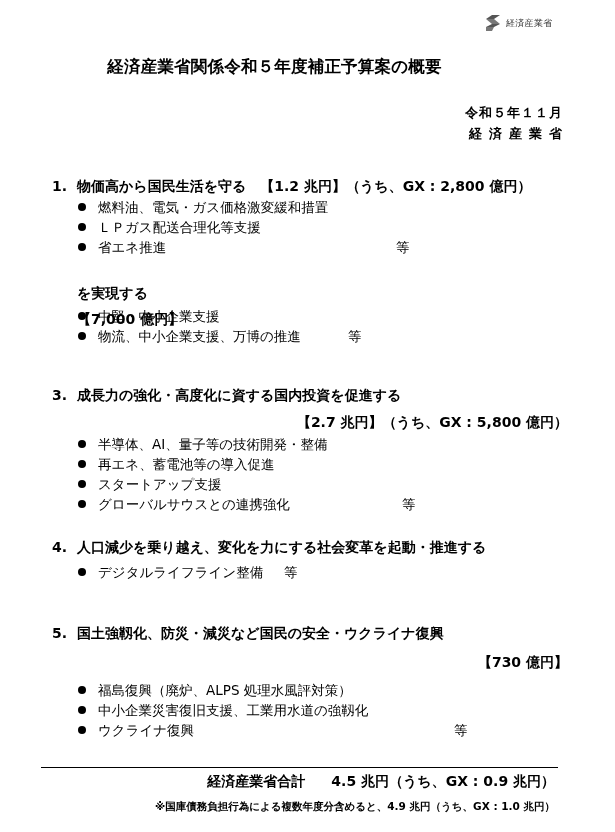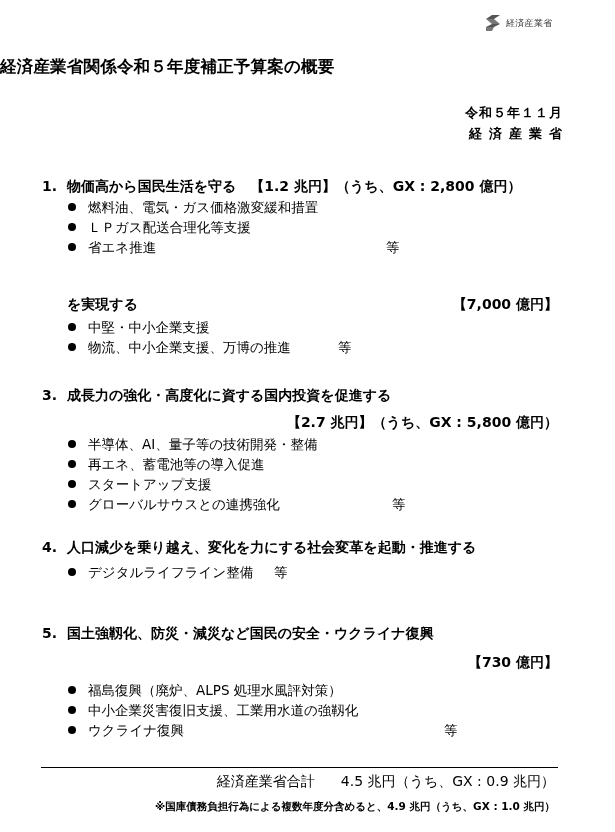--- a/index.html
+++ b/index.html
@@ -27,37 +27,38 @@
     .logo-text {
       font-size: 9px;
       color: #333333;
       letter-spacing: 0.3px;
     }
     .doc-title {
       position: absolute;
       top: 56px;
       left: 0;
       width: 549px;
+      text-align: center;
       font-size: 16.5px;
       font-weight: bold;
       letter-spacing: 0.2px;
     }
     .meta {
       position: absolute;
       right: 52px;
       text-align: right;
       font-size: 13px;
       font-weight: bold;
     }
     .meta-date { top: 104px; letter-spacing: 1px; }
     .meta-org { top: 125px; letter-spacing: 7px; right: 46px; }
 
     .section {
       position: absolute;
-      left: 42px;
+      left: 52px;
       width: 516px;
     }
     .sec-head {
       font-size: 14px;
       font-weight: bold;
       white-space: nowrap;
       height: 22px;
       line-height: 22px;
     }
     .sec-head .num { display: inline-block; width: 25px; }
@@ -111,21 +112,21 @@
       top: 767px;
       width: 517px;
       height: 0;
       border-top: 1.5px solid #000;
     }
     .total {
       position: absolute;
       top: 773px;
       right: 60px;
       font-size: 14px;
-      font-weight: normal;
+      font-weight: bold;
       white-space: nowrap;
     }
     .total .label { margin-right: 26px; }
     .note {
       position: absolute;
       top: 800px;
       right: 60px;
       font-size: 10.5px;
       font-weight: bold;
       white-space: nowrap;
@@ -155,21 +156,21 @@
     <span class="num">1.</span><span>物価高から国民生活を守る</span><span class="amount-inline">【1.2 兆円】（うち、GX : 2,800 億円）</span>
   </div>
   <ul class="bullets">
     <li class="bullet"><span class="dot"></span><span>燃料油、電気・ガス価格激変緩和措置</span></li>
     <li class="bullet"><span class="dot"></span><span>ＬＰガス配送合理化等支援</span></li>
     <li class="bullet"><span class="dot"></span><span>省エネ推進</span><span class="etc" style="left:344px;">等</span></li>
   </ul>
 </div>
 
 <div class="section" style="top:276px;">
-  <div class="sec-head-cont" style="margin-top:15px;">
+  <div class="sec-head-cont" style="margin-top:4px;flex-direction:column;">
     <span>を実現する</span>
     <span>【7,000 億円】</span>
   </div>
   <ul class="bullets">
     <li class="bullet"><span class="dot"></span><span>中堅・中小企業支援</span></li>
     <li class="bullet"><span class="dot"></span><span>物流、中小企業支援、万博の推進</span><span class="etc" style="left:296px;">等</span></li>
   </ul>
 </div>
 
 <div class="section" style="top:384px;">

